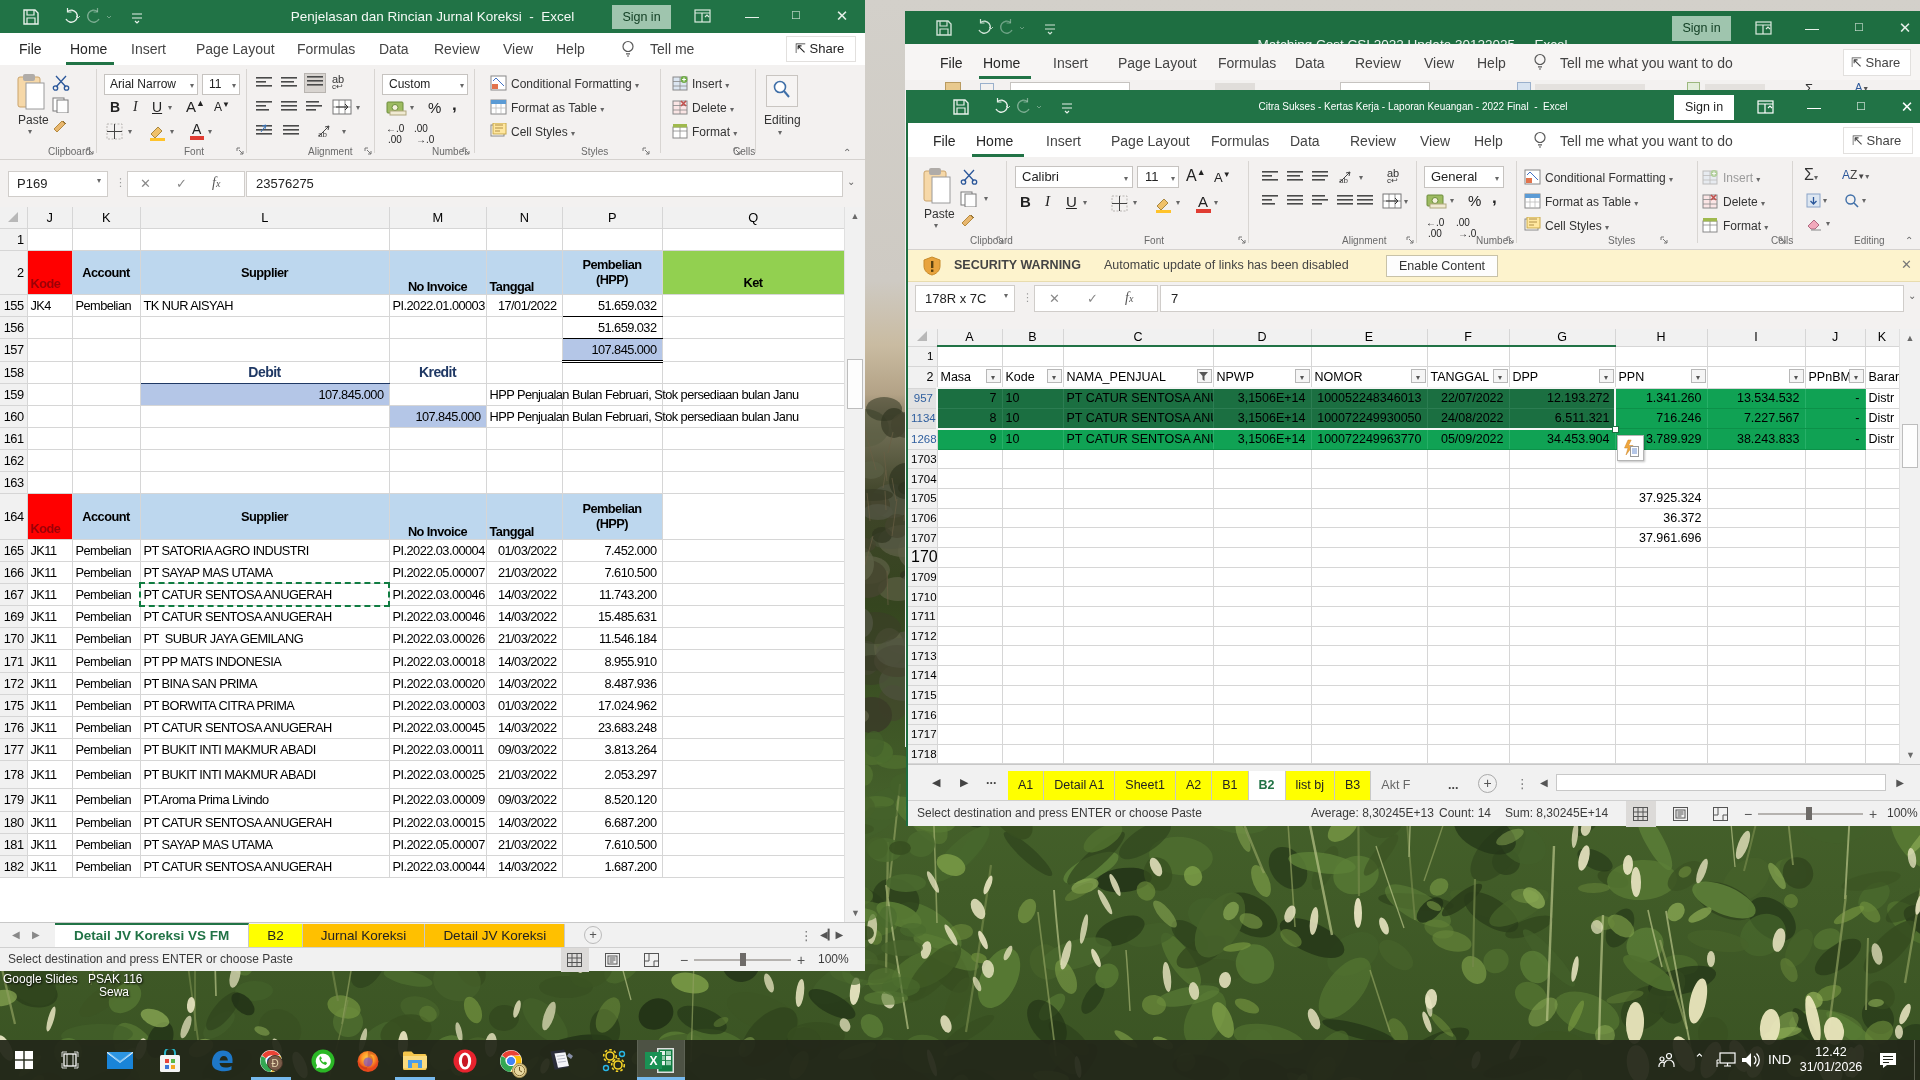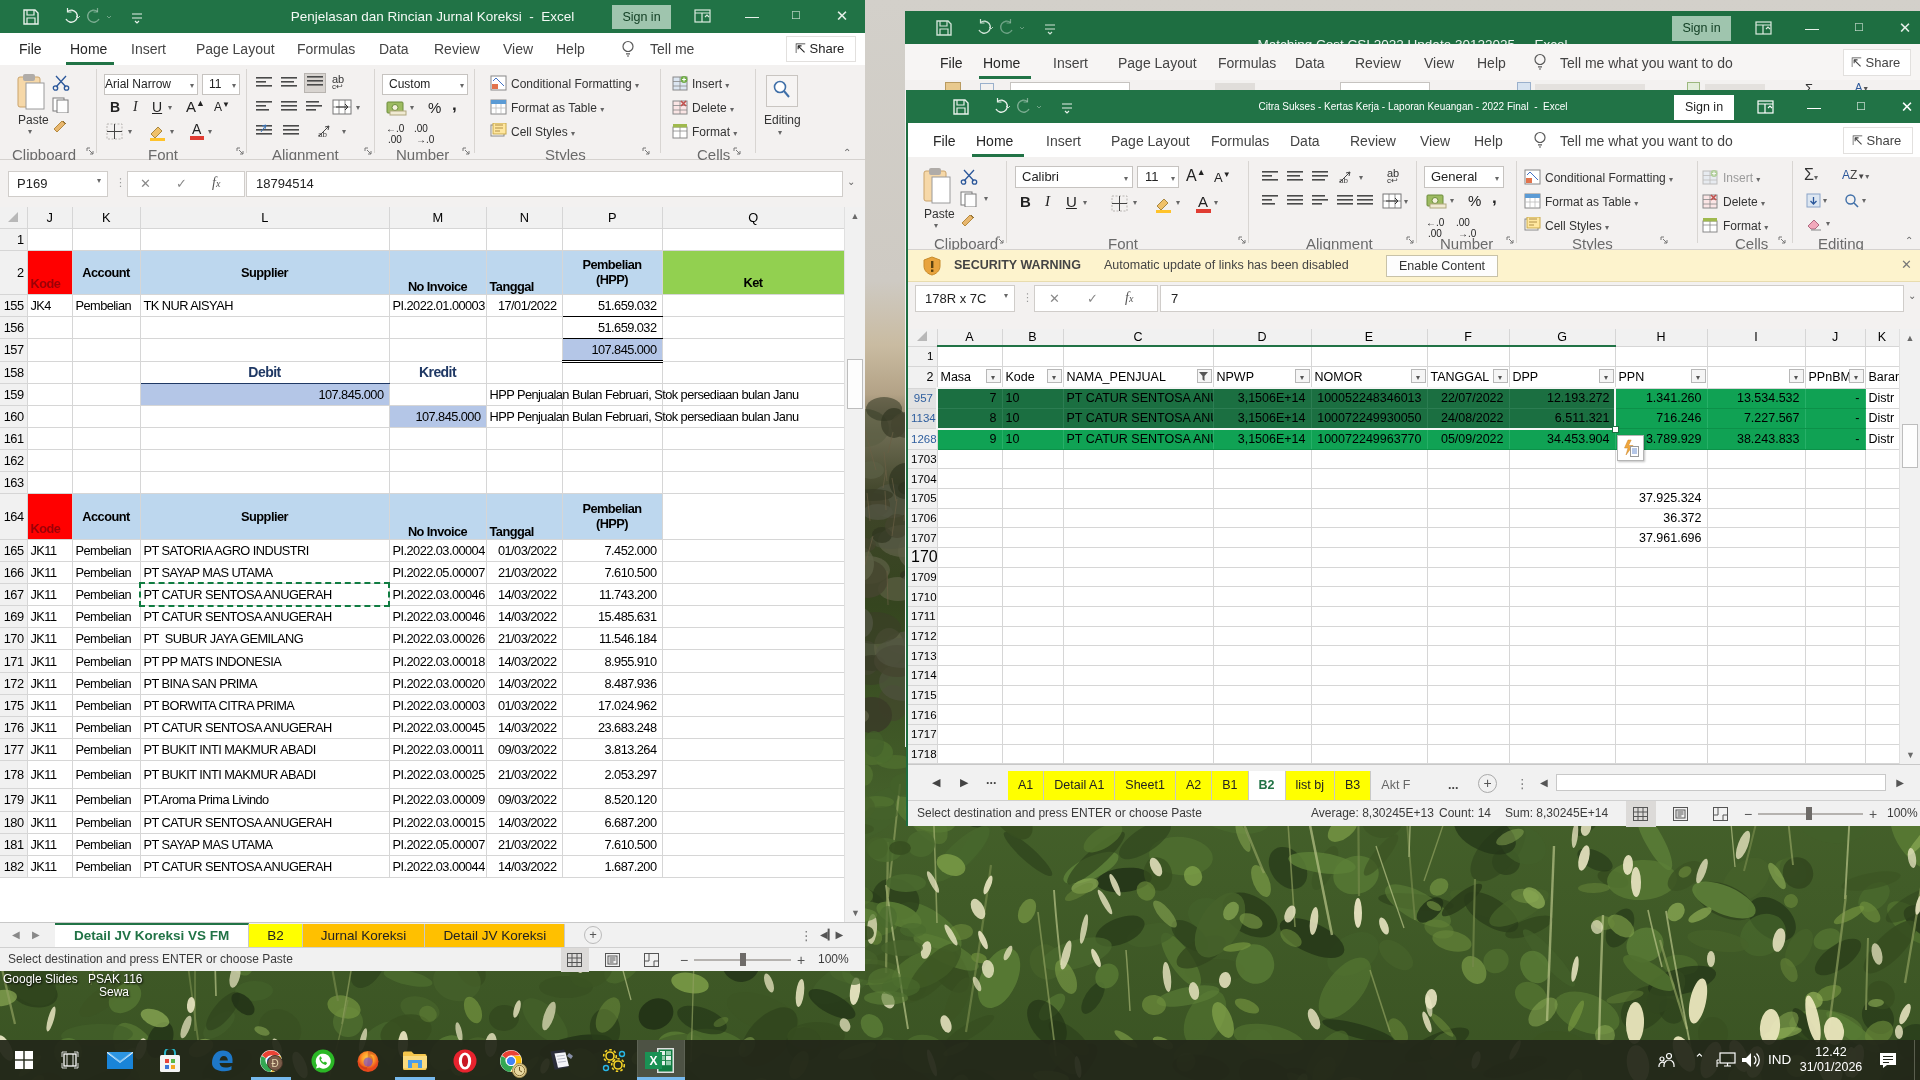--- a/index.html
+++ b/index.html
@@ -4,21 +4,21 @@
 *{margin:0;padding:0;box-sizing:border-box;}
 html,body{width:1920px;height:1080px;overflow:hidden;font-family:"Liberation Sans",sans-serif;}
 #screen{position:absolute;left:0;top:0;width:1920px;height:1080px;background:#c9c6c0;}
 .abs{position:absolute;}
 
 .titlebar{background:#217346;color:#fff;}
 .win{background:#f3f1f0;}
 .menurow{background:#fff;color:#444;font-size:14px;}
 .menurow span{display:inline-block;}
 .ribbon{background:#f3f1f0;border-bottom:1px solid #d5d2cf;}
-.grouplbl{position:absolute;font-size:15px;color:#6a6a6a;}
+.grouplbl{position:absolute;font-size:10px;color:#6a6a6a;margin-left:36px;}
 .gsep{position:absolute;width:1px;background:#d8d5d2;top:4px;bottom:6px;}
 .rbtn{position:absolute;font-size:12px;color:#333;}
 .inputbox{position:absolute;background:#fff;border:1px solid #c6c3c0;font-size:12px;color:#222;}
 .dd{color:#666;font-size:8px;}
 
 .fbar{background:#f3f1f0;}
 .namebox{background:#fff;border:1px solid #d0cdca;}
 
 table.grid{border-collapse:collapse;table-layout:fixed;background:#fff;}
 table.grid td{border-right:1px solid #d6d6d6;border-bottom:1px solid #d6d6d6;overflow:hidden;white-space:nowrap;font-size:12.5px;color:#000;padding:0 3px;vertical-align:middle;}
@@ -782,21 +782,21 @@
           <g fill="#fff" stroke="#7a7a7a">
             <rect x="1" y="1" width="11" height="13"></rect>
             <rect x="5" y="3" width="11" height="13" fill="#fdfdfd"></rect>
           </g>
         </svg>
 <svg class="abs" style="left:52px;top:54px" width="20" height="16" viewBox="0 0 20 16">
           <path d="M2 10 l8 -8 3 3 -8 8 z" fill="#e8b76f" stroke="#b58a3e"></path>
           <path d="M11 2 l3 3" stroke="#8a6a30"></path>
         </svg>
 <div class="gsep" style="left:96px;"></div>
-<div class="inputbox" style="left:104px;top:9px;width:94px;height:21px;line-height:19px;">Arial Narrow<span class="abs dd" style="right:3px;top:1px;">▾</span></div>
+<div class="inputbox" style="left:104px;top:9px;width:94px;height:21px;line-height:19px;padding-left:5px;">Arial Narrow<span class="abs dd" style="right:3px;top:1px;">▾</span></div>
 <div class="inputbox" style="left:202px;top:9px;width:38px;height:21px;line-height:19px;padding-left:6px;">11<span class="abs dd" style="right:3px;top:1px;">▾</span></div>
 <div class="abs" style="left:110px;top:34px;font-weight:bold;font-size:14px;color:#222;">B</div>
 <div class="abs" style="left:133px;top:34px;font-style:italic;font-size:14px;font-family:'Liberation Serif',serif;color:#222;">I</div>
 <div class="abs" style="left:152px;top:34px;font-size:14px;text-decoration:underline;color:#222;">U</div>
 <div class="abs dd" style="left:168px;top:38px;">▾</div>
 <div class="abs" style="left:186px;top:33px;font-size:15px;color:#222;">A<span style="font-size:9px;vertical-align:top;">▲</span></div>
 <div class="abs" style="left:214px;top:35px;font-size:12px;color:#222;">A<span style="font-size:8px;vertical-align:top;">▼</span></div>
 <svg class="abs" style="left:106px;top:58px" width="18" height="18" viewBox="0 0 18 18">
           <g stroke="#b9b6b3" stroke-dasharray="2 1.5" fill="none">
             <rect x="1" y="1" width="15" height="15"></rect>
@@ -964,21 +964,21 @@
 <div class="abs" style="left:843px;top:82px;color:#666;font-size:10px;">⌃</div>
 </div>
 <div class="abs fbar" style="left:0;top:160px;width:865px;height:47px;">
 <div class="abs namebox" style="left:8px;top:11px;width:100px;height:26px;font-size:13px;color:#222;"><span style="margin-left:8px;line-height:24px;">P169</span><span class="abs dd" style="right:6px;top:4px;">▾</span></div>
 <div class="abs" style="left:115px;top:16px;color:#999;font-size:11px;letter-spacing:-1px;">⋮</div>
 <div class="abs namebox" style="left:127px;top:11px;width:118px;height:26px;">
 <span class="abs" style="left:12px;top:4px;color:#888;font-size:13px;">✕</span>
 <span class="abs" style="left:48px;top:4px;color:#888;font-size:13px;">✓</span>
 <span class="abs" style="left:84px;top:3px;color:#555;font-size:14px;font-style:italic;font-family:'Liberation Serif',serif;">f<span style="font-size:10px;">x</span></span>
 </div>
-<div class="abs namebox" style="left:246px;top:11px;width:597px;height:26px;font-size:13px;color:#222;"><span style="margin-left:9px;line-height:24px;">18794514</span></div>
+<div class="abs namebox" style="left:246px;top:11px;width:597px;height:26px;font-size:13px;color:#222;"><span style="margin-left:9px;line-height:24px;">23576275</span></div>
 <div class="abs" style="left:847px;top:16px;color:#666;font-size:10px;">⌄</div>
 </div>
 <div class="abs" style="left:0;top:207px;width:844px;height:715px;overflow:hidden;background:#fff;">
 <table class="grid an" style="width:844px;">
 <colgroup>
             <col style="width:27px">
             <col style="width:45px">
             <col style="width:68px">
             <col style="width:249px">
             <col style="width:97px">

